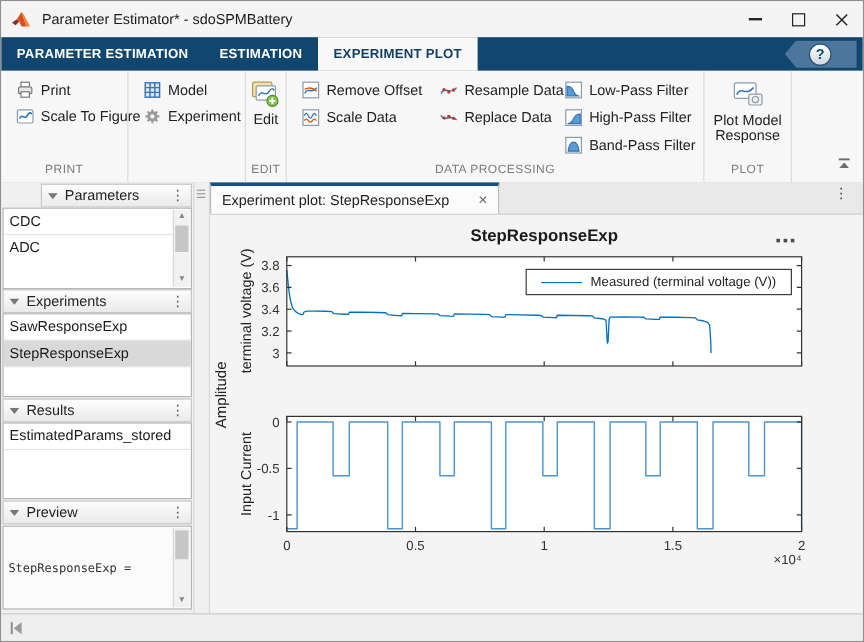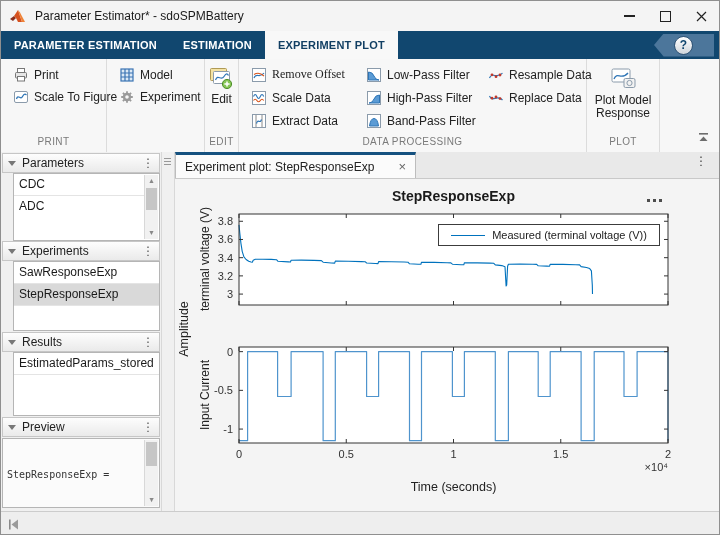--- a/index.html
+++ b/index.html
@@ -35,21 +35,21 @@
   .ribbon-collapse{position:absolute;right:10px;bottom:6px;}
 
   
   .main{position:absolute;top:151px;left:0;right:0;height:359px;display:flex;}
 
   
   .sidebar{position:relative;width:160px;background:#f0f0f0;font-size:12px;flex:0 0 auto;}
   .phead{position:absolute;left:1px;right:1px;height:20px;background:linear-gradient(#fdfdfd,#eaeaea);border:1px solid #c6c6c6;display:flex;align-items:center;padding:0 5px;box-sizing:border-box;color:#222;}
   .phead .tri{width:0;height:0;border-left:4px solid transparent;border-right:4px solid transparent;border-top:5px solid #777;margin-right:6px;}
   .phead .kebab{margin-left:auto;color:#555;font-size:12px;line-height:10px;}
-  .plist{position:absolute;left:12px;right:1px;background:#fff;border:1px solid #b5b5b5;box-sizing:border-box;}
+  .plist{position:absolute;left:1px;right:1px;background:#fff;border:1px solid #b5b5b5;box-sizing:border-box;}
   .prow{height:21px;line-height:21px;padding:0 5px;border-bottom:1px solid #e4e4e4;color:#1a1a1a;white-space:nowrap;overflow:hidden;}
   .prow.selected{background:#d9d9d9;}
   .vscroll{position:absolute;top:1px;bottom:1px;right:1px;width:13px;background:#f1f1f1;border-left:1px solid #d8d8d8;}
   .varrow{position:absolute;left:0;right:0;height:12px;text-align:center;font-size:7px;color:#888;line-height:12px;}
   .vthumb{position:absolute;left:1px;right:1px;background:#c6c6c6;}
   .preview-box{position:absolute;left:1px;right:1px;background:#fbfbfb;border:1px solid #b5b5b5;box-sizing:border-box;font-family:"DejaVu Sans Mono",monospace;font-size:10px;line-height:13.5px;color:#333;padding:2px 4px;white-space:pre;overflow:hidden;}
 
   
   .splitter{width:12px;background:#f0f0f0;border-left:1px solid #d8d8d8;border-right:1px solid #d8d8d8;flex:0 0 auto;position:relative;}
   .grip{position:absolute;top:6px;left:2px;width:7px;}
@@ -169,86 +169,78 @@
             </svg>
           <span>Edit</span>
         </div>
       </div>
       <div class="rgroup-label">EDIT</div>
     </div>
 
     <div class="rgroup" style="width:348px;">
       <div class="rgroup-body dp-cols">
         <div class="dp-col" style="width:116px;">
-          <div class="btn" style="margin-left:2px;font-family:Liberation Serif, serif;">
+          <div class="btn" style="margin-left:2px;">
             <svg class="ricon" width="16" height="16" viewBox="0 0 16 16">
                 <rect x="1.5" y="1.5" width="13" height="13" fill="#fff" stroke="#8b9bab"></rect>
                 <path d="M3 11 C5 5,8.5 12,13 6" stroke="#2e75b6" fill="none" stroke-width="1.2"></path>
                 <path d="M3 7.5 Q8 4.5 13 9" stroke="#d95319" fill="none" stroke-width="1.1"></path>
               </svg>
             <span>Remove Offset</span>
           </div>
           <div class="btn" style="margin-left:2px;">
             <svg class="ricon" width="16" height="16" viewBox="0 0 16 16">
                 <rect x="1.5" y="1.5" width="13" height="13" fill="#fff" stroke="#8b9bab"></rect>
                 <path d="M2.5 6.5 q1.7 -4 3.4 0 t3.4 0 t3.4 0" stroke="#2e75b6" fill="none" stroke-width="1.1"></path>
                 <path d="M2.5 10.5 q1.7 -2.6 3.4 0 t3.4 0 t3.4 0" stroke="#d95319" fill="none" stroke-width="1.1"></path>
               </svg>
             <span>Scale Data</span>
-          </div>
-          <div class="btn" style="margin-left:2px;">
-            <svg class="ricon" width="16" height="16" viewBox="0 0 16 16">
-                <rect x="1.5" y="1.5" width="13" height="13" fill="#fff" stroke="#8b9bab"></rect>
-                <path d="M5 2v12M11 2v12" stroke="#8a8a8a"></path>
-                <path d="M5.5 10.5 C7 5,9 11.5,10.5 6.5" stroke="#2e75b6" fill="none" stroke-width="1.2"></path>
-              </svg>
-            <span>Extract Data</span>
-          </div>
-        </div>
-        <div class="dp-col" style="width:122px;">
-          <div class="btn" style="margin-left:2px;">
-            <svg class="ricon" width="16" height="16" viewBox="0 0 16 16">
-                <rect x="1.5" y="1.5" width="13" height="13" fill="#fff" stroke="#8b9bab"></rect>
-                <path d="M2.5 13 V5 Q6.5 5 8 9 T13 13 Z" fill="#5b9bd5" stroke="#2e75b6"></path>
-              </svg>
-            <span>Low-Pass Filter</span>
-          </div>
-          <div class="btn" style="margin-left:2px;">
-            <svg class="ricon" width="16" height="16" viewBox="0 0 16 16">
-                <rect x="1.5" y="1.5" width="13" height="13" fill="#fff" stroke="#8b9bab"></rect>
-                <path d="M13.5 13 V5 Q9.5 5 8 9 T3 13 Z" fill="#5b9bd5" stroke="#2e75b6"></path>
-              </svg>
-            <span>High-Pass Filter</span>
-          </div>
-          <div class="btn" style="margin-left:2px;">
-            <svg class="ricon" width="16" height="16" viewBox="0 0 16 16">
-                <rect x="1.5" y="1.5" width="13" height="13" fill="#fff" stroke="#8b9bab"></rect>
-                <path d="M3.5 13 Q4.5 5.5 8 5.5 Q11.5 5.5 12.5 13 Z" fill="#5b9bd5" stroke="#2e75b6"></path>
-              </svg>
-            <span>Band-Pass Filter</span>
           </div>
         </div>
         <div class="dp-col" style="width:104px;">
           <div class="btn" style="margin-left:2px;">
             <svg class="ricon" width="16" height="16" viewBox="0 0 16 16">
                 <path d="M1.5 11 C4.5 4,9 13,14.5 6" stroke="#2e75b6" fill="none" stroke-width="1.2"></path>
                 <circle cx="4" cy="7.8" r="1.4" fill="#c0392b"></circle>
                 <circle cx="8" cy="9.7" r="1.4" fill="#c0392b"></circle>
                 <circle cx="12" cy="8" r="1.4" fill="#c0392b"></circle>
               </svg>
             <span>Resample Data</span>
           </div>
           <div class="btn" style="margin-left:2px;">
             <svg class="ricon" width="16" height="16" viewBox="0 0 16 16">
                 <path d="M1.5 6 C4.5 13,9 4,14.5 10" stroke="#2e75b6" fill="none" stroke-width="1.2"></path>
                 <circle cx="4" cy="8.2" r="1.4" fill="#c0392b"></circle>
                 <circle cx="8" cy="7" r="1.4" fill="#c0392b"></circle>
                 <circle cx="12" cy="8.6" r="1.4" fill="#c0392b"></circle>
               </svg>
             <span>Replace Data</span>
+          </div>
+        </div>
+        <div class="dp-col" style="width:122px;">
+          <div class="btn" style="margin-left:2px;">
+            <svg class="ricon" width="16" height="16" viewBox="0 0 16 16">
+                <rect x="1.5" y="1.5" width="13" height="13" fill="#fff" stroke="#8b9bab"></rect>
+                <path d="M2.5 13 V5 Q6.5 5 8 9 T13 13 Z" fill="#5b9bd5" stroke="#2e75b6"></path>
+              </svg>
+            <span>Low-Pass Filter</span>
+          </div>
+          <div class="btn" style="margin-left:2px;">
+            <svg class="ricon" width="16" height="16" viewBox="0 0 16 16">
+                <rect x="1.5" y="1.5" width="13" height="13" fill="#fff" stroke="#8b9bab"></rect>
+                <path d="M13.5 13 V5 Q9.5 5 8 9 T3 13 Z" fill="#5b9bd5" stroke="#2e75b6"></path>
+              </svg>
+            <span>High-Pass Filter</span>
+          </div>
+          <div class="btn" style="margin-left:2px;">
+            <svg class="ricon" width="16" height="16" viewBox="0 0 16 16">
+                <rect x="1.5" y="1.5" width="13" height="13" fill="#fff" stroke="#8b9bab"></rect>
+                <path d="M3.5 13 Q4.5 5.5 8 5.5 Q11.5 5.5 12.5 13 Z" fill="#5b9bd5" stroke="#2e75b6"></path>
+              </svg>
+            <span>Band-Pass Filter</span>
           </div>
         </div>
       </div>
       <div class="rgroup-label">DATA PROCESSING</div>
     </div>
 
     <div class="rgroup" style="width:73px;">
       <div class="rgroup-body">
         <div class="bigbtn">
           <svg class="ricon" width="27" height="24" viewBox="0 0 27 24">
@@ -270,21 +262,21 @@
             <polygon points="1.5,9 9.5,9 5.5,4.5" fill="#6d6d6d"></polygon>
           </svg>
       </div>
     </div>
   </div>
 
   <div class="main">
 
     <div class="sidebar">
 
-      <div class="phead" style="top:1px;">
+      <div class="phead" style="top:1px;margin-left:32px;">
         <div class="tri"></div>
         <span>Parameters</span>
         <span class="kebab">⋮</span>
       </div>
       <div class="plist" style="top:21px;height:68px;">
         <div class="prow" style="margin-right:14px;">CDC</div>
         <div class="prow" style="margin-right:14px;border-bottom:none;">ADC</div>
         <div class="vscroll">
           <div class="varrow" style="top:0;">▲</div>
           <div class="vthumb" style="top:13px;height:22px;"></div>
@@ -411,21 +403,20 @@
             <div></div>
           </div>
         <div class="legendbox">
           <div class="legend-line"></div>
           <span>Measured (terminal voltage (V))</span>
         </div>
         <div class="vlabel" style="left:30px;top:80px;">terminal voltage (V)</div>
         <div class="vlabel" style="left:9px;top:150px;font-size:12.5px;">Amplitude</div>
         <div class="vlabel" style="left:30px;top:216px;">Input Current</div>
         <div class="xmult">×10⁴</div>
-        <div class="xlabel">Time (seconds)</div>
       </div>
     </div>
   </div>
 
   <div class="statusbar">
     <div class="collapse-left">
       <svg width="13" height="13" viewBox="0 0 13 13">
           <rect x="2" y="1.5" width="1.6" height="10" fill="#8a8a8a"></rect>
           <polygon points="11,1.5 4.5,6.5 11,11.5" fill="#9a9a9a"></polygon>
         </svg>

